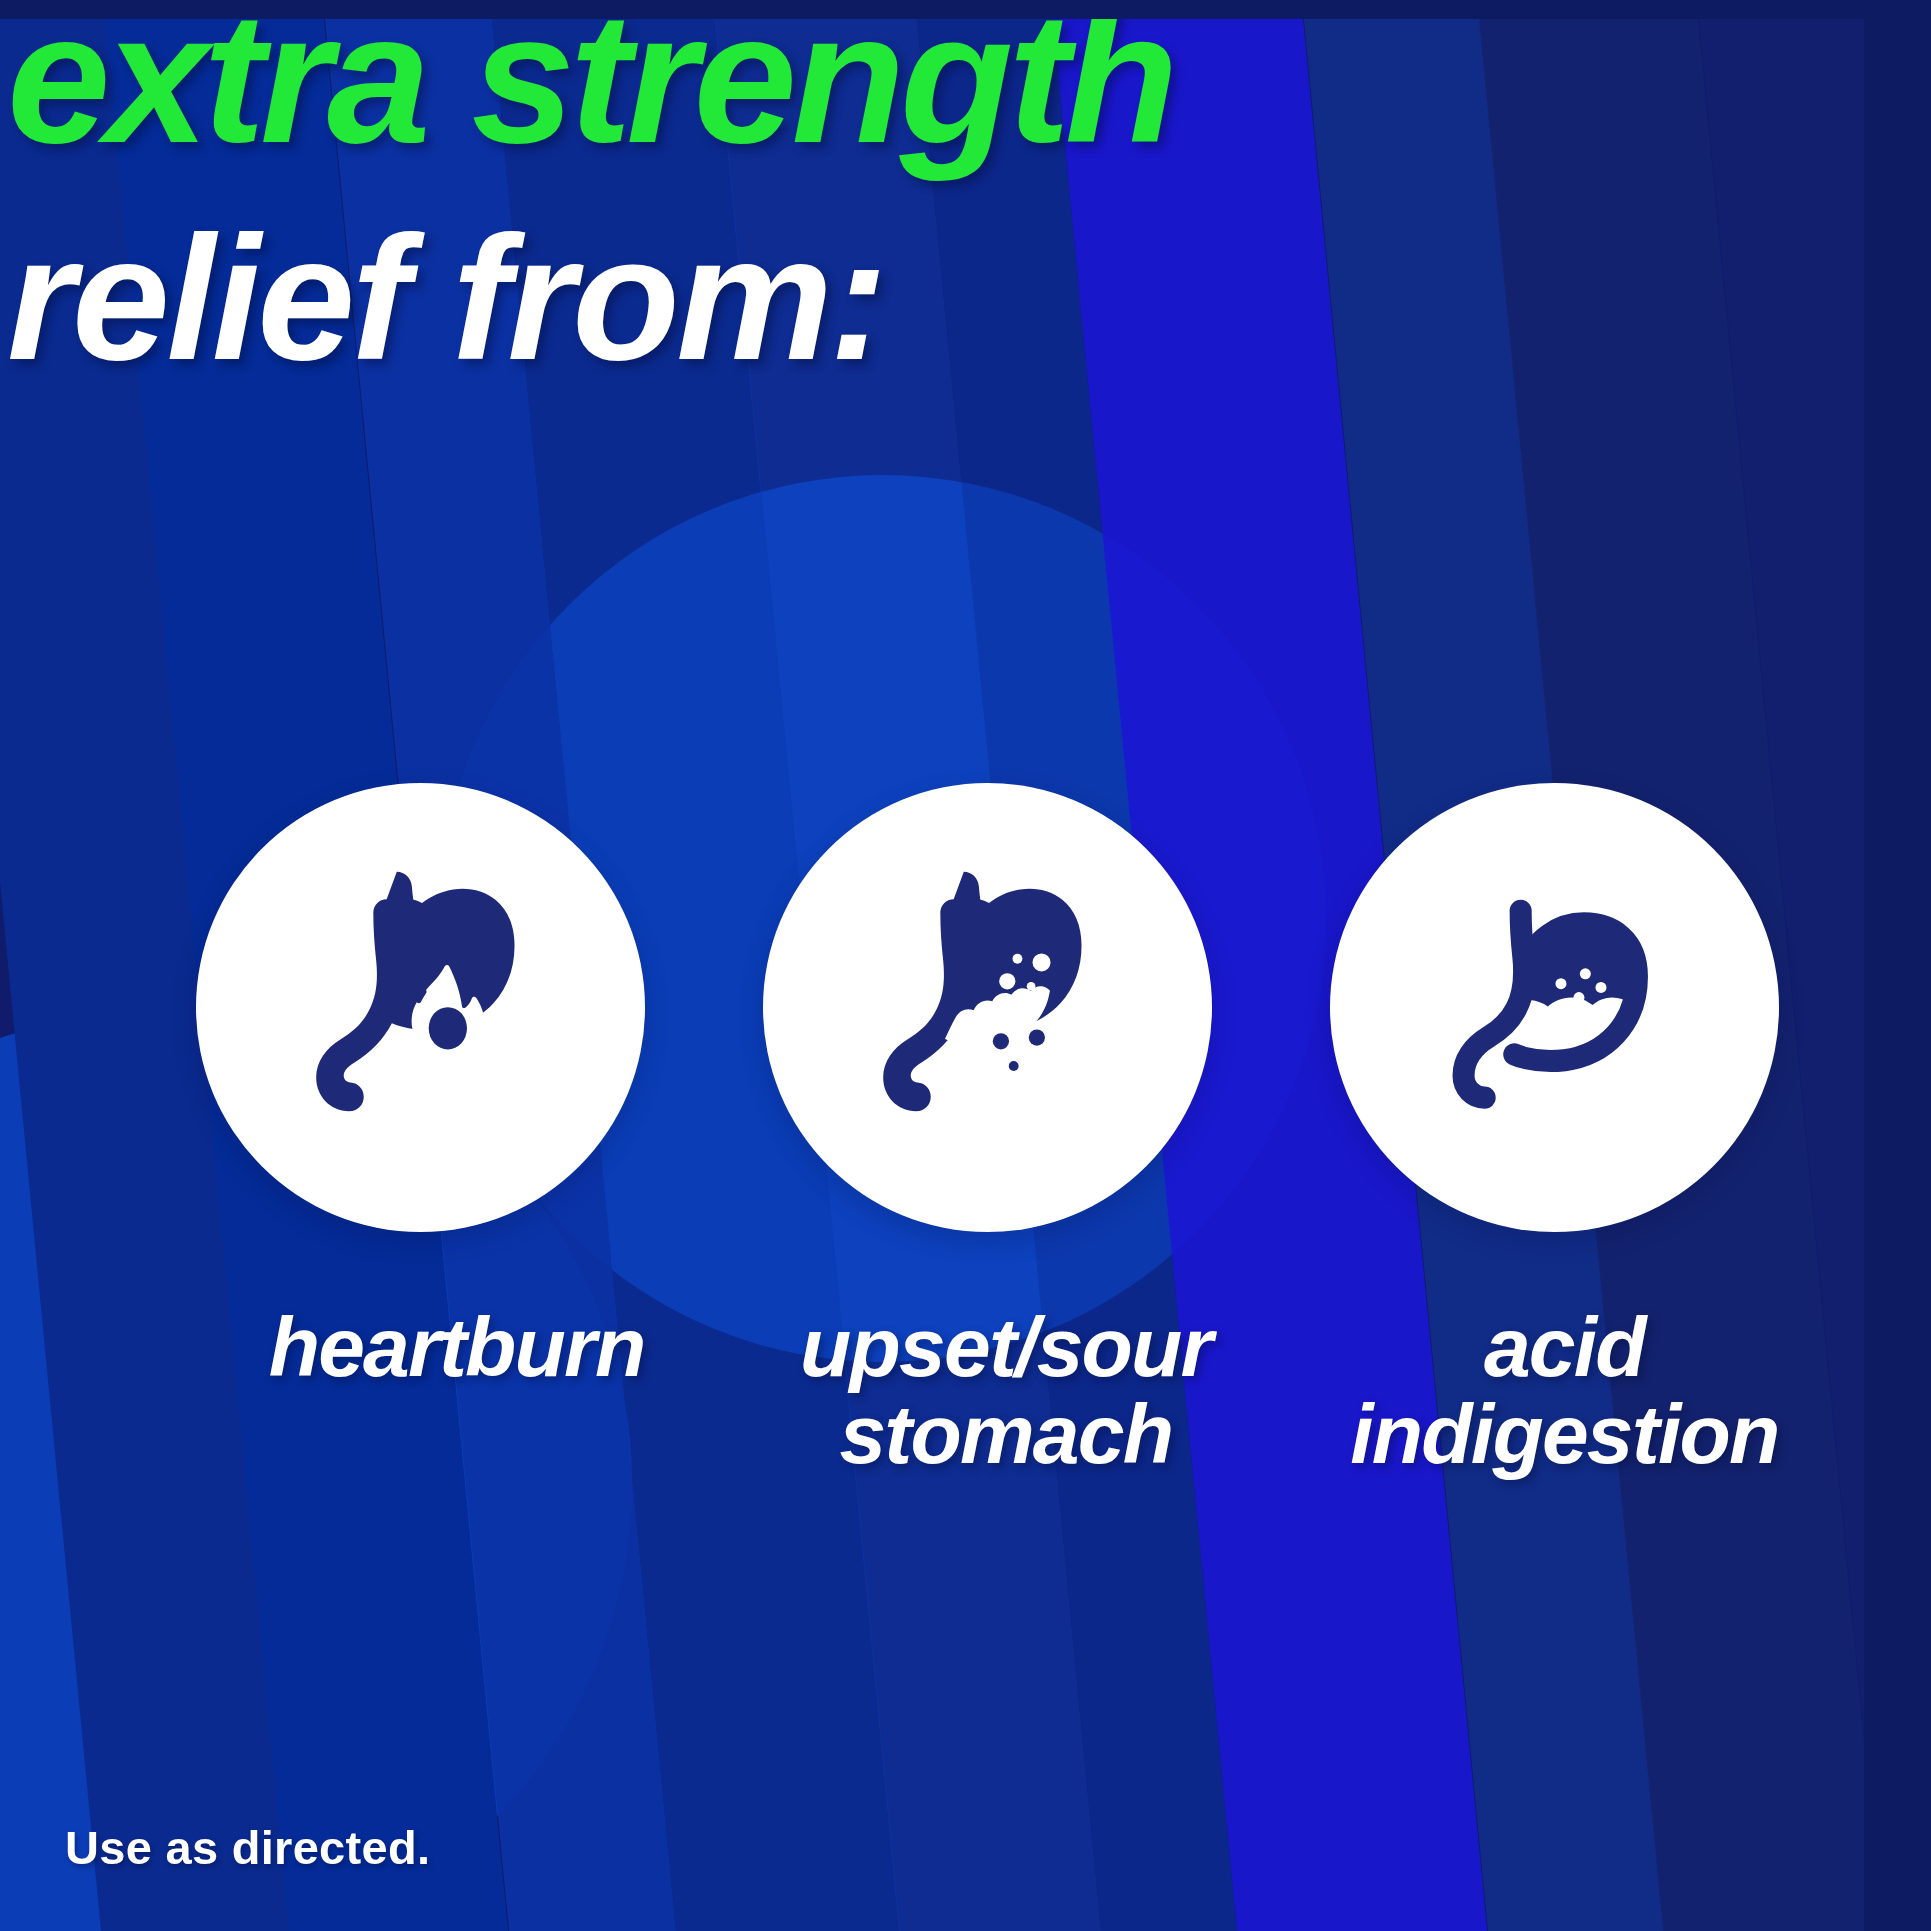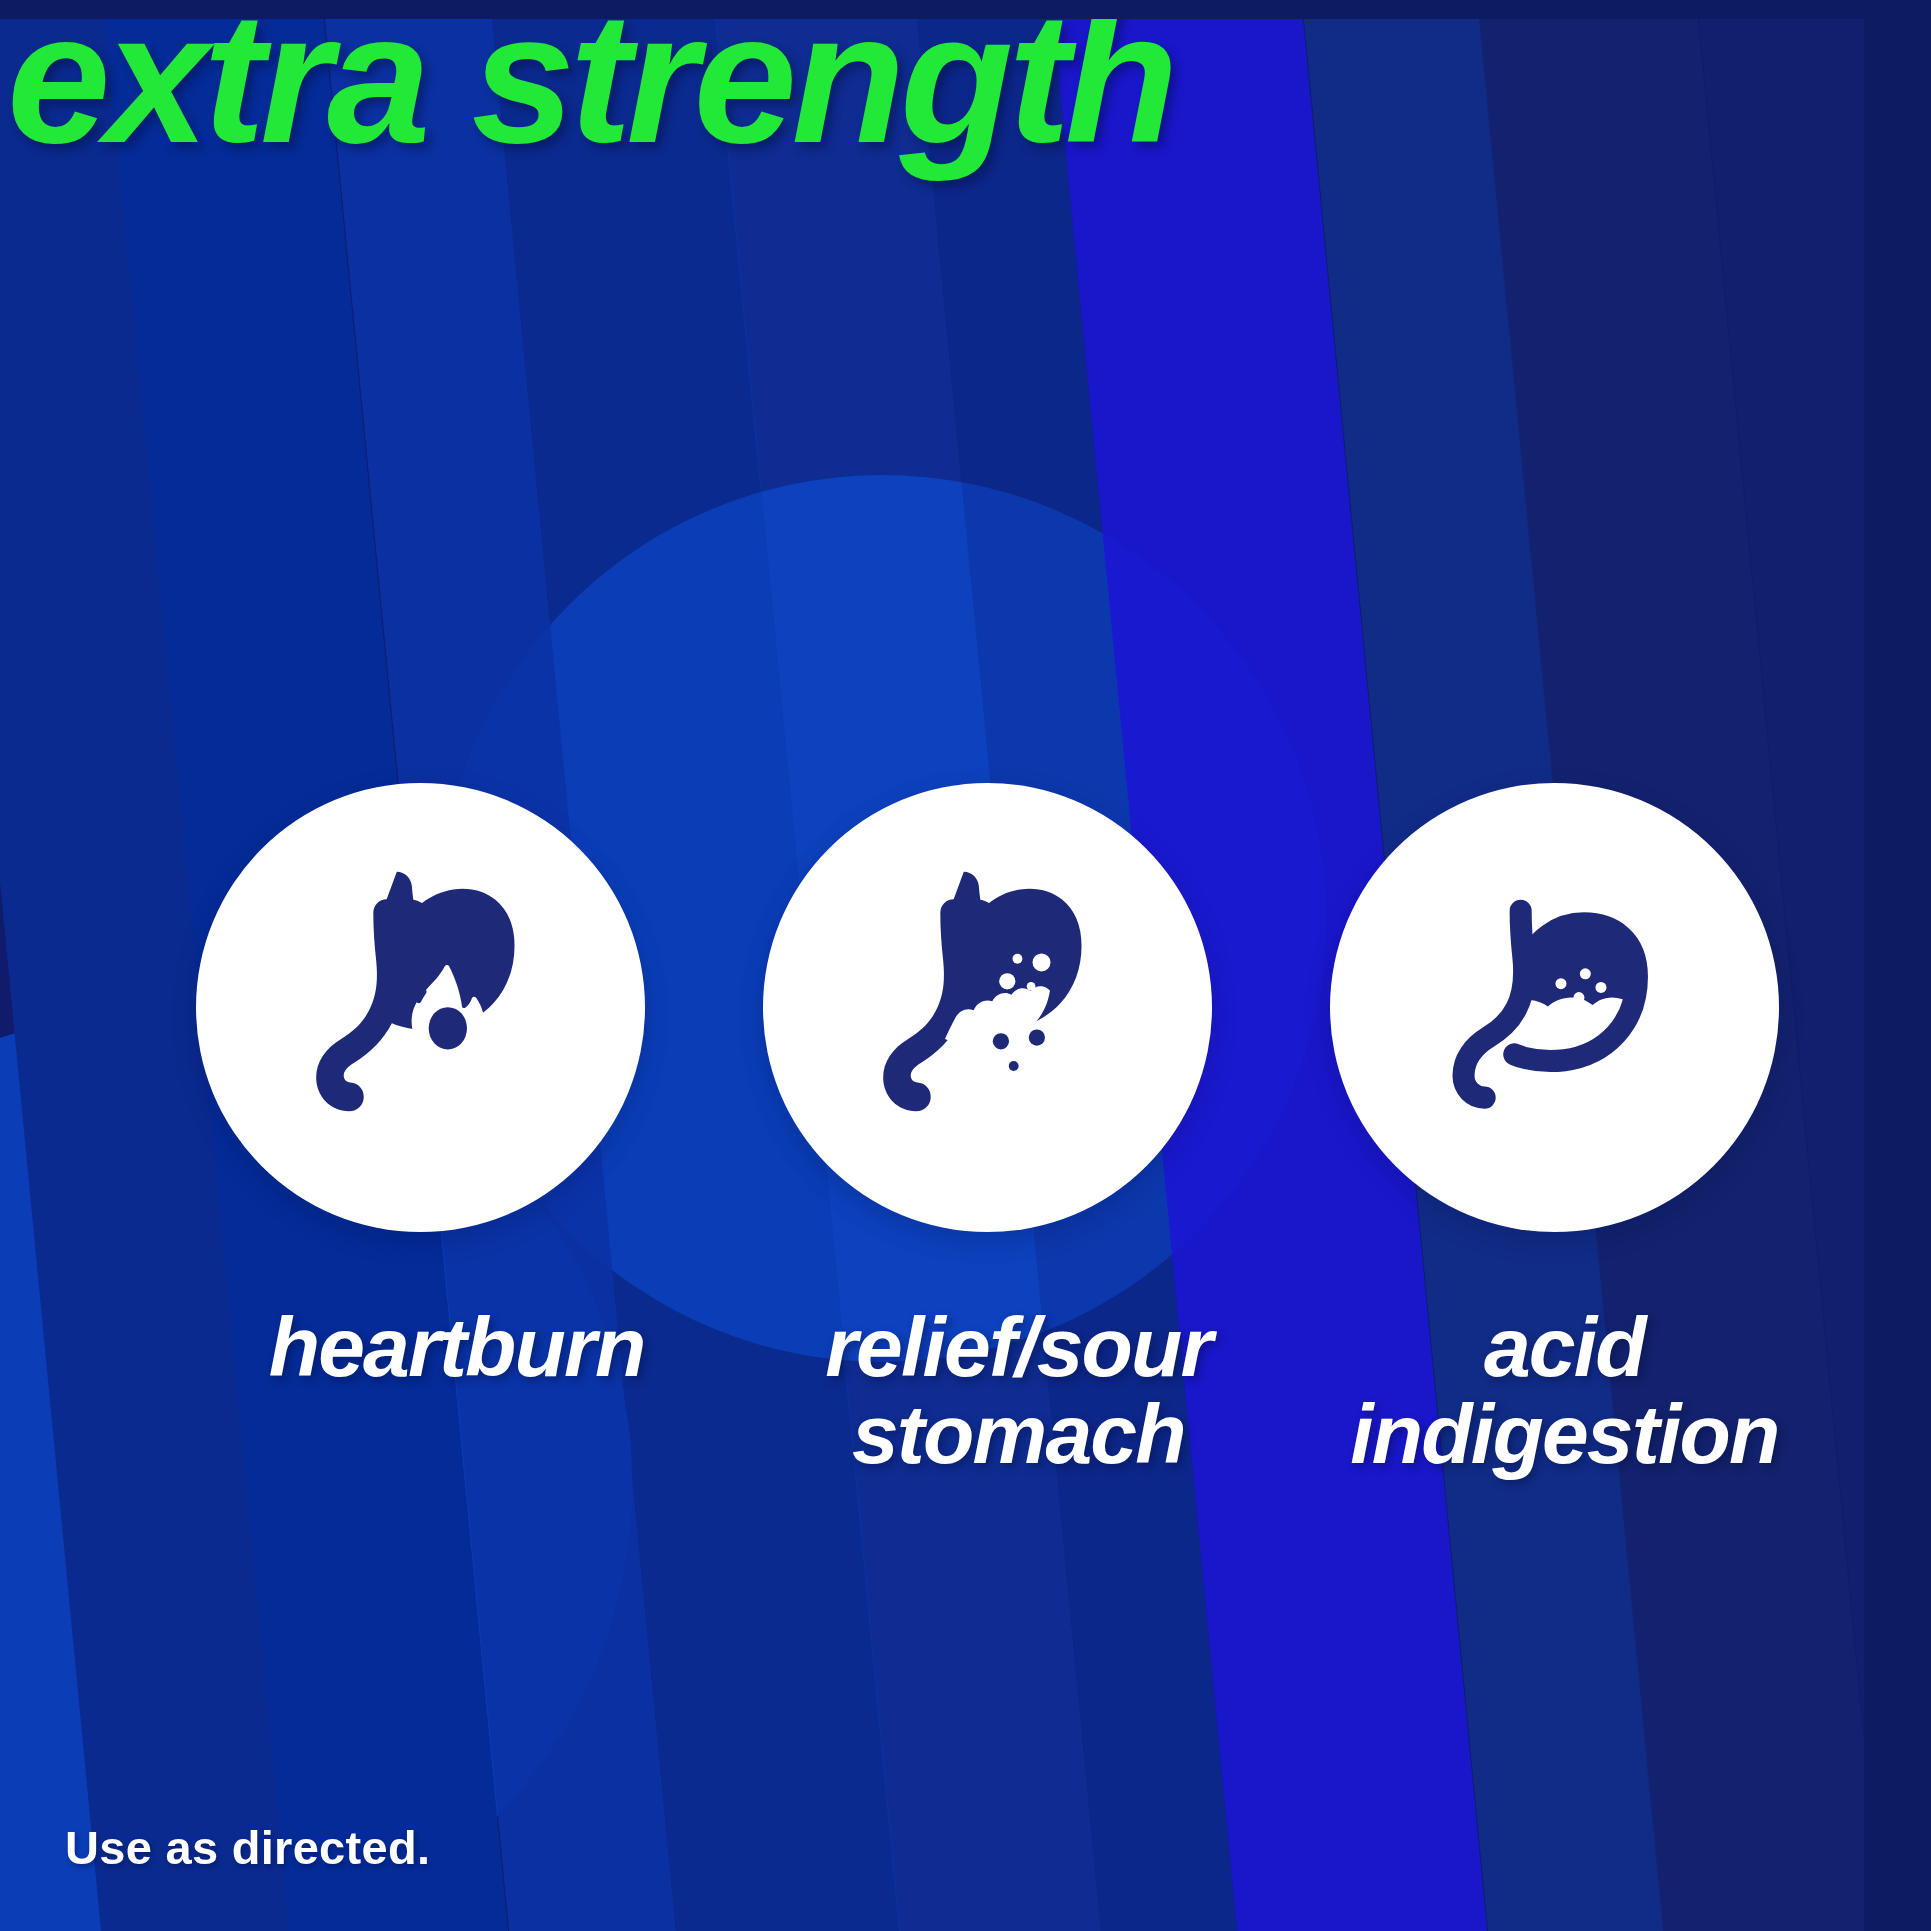--- a/index.html
+++ b/index.html
@@ -142,20 +142,21 @@
     <div class="stripe" style="left:693px; width:202px; background:#0c3cb8; transform: skewX(5.5deg); opacity:0.50;"></div>
     <div class="stripe" style="left:895px; width:136px; background:#0a2f9e; transform: skewX(5.5deg); opacity:0.60;"></div>
     <div class="stripe" style="left:1031px; width:250px; background:#1a17d0; transform: skewX(5.5deg); opacity:0.95;"></div>
     <div class="stripe" style="left:1282px; width:176px; background:#123a9e; transform: skewX(5.5deg); opacity:0.55;"></div>
     <div class="stripe" style="left:1457px; width:219px; background:#14236f; transform: skewX(5.5deg); opacity:0.92;"></div>
     <div class="stripe" style="left:1677px; width:369px; background:#121e6e; transform: skewX(5.5deg);"></div>
   </div>
 
   <div id="headline">
     <div class="head-line" id="head-line-1">extra strength</div>
+    <div class="head-line" id="head-line-2">relief from:</div>
   </div>
 
   <div id="icon-row">
 
     <div class="benefit">
       <div class="circle">
         <svg viewBox="0 0 100 100">
           <path fill="#1e2a78" d="M38.5 12.5c-2.6 0-4.6 2.1-4.6 4.7 0 5.6 .4 10.9 .9 15.6 .8 7.4 .3 12.8-2.4 18.1-2.0 4.0-5.3 7.2-9.6 9.8-5.4 3.3-8.6 7.9-8.6 13.3 0 6.6 5.0 11.6 11.3 11.6 3.0 0 5.1-2.2 5.1-5.0 0-2.7-1.9-4.7-4.6-4.9-1.3-.1-2.3-1.0-2.3-2.3 0-1.7 1.2-3.0 3.6-4.5 5.7-3.5 10.1-8.0 13.0-13.6 1.1 .5 2.3 .9 3.6 1.2 4.3 1.1 9.0 1.4 13.7 .8 7.0-.9 13.2-4.0 17.7-8.9 4.8-5.3 7.3-12.2 7.3-19.9 0-7.0-2.4-12.4-6.6-15.8-3.9-3.2-9.1-4.4-14.5-3.6-4.0 .6-7.7 2.3-10.8 4.7-.9-.5-1.9-.9-3.0-1.1-.2-1.5-.4-3.0-.5-4.6-.2-2.9-2.4-5.1-5.2-5.1z"></path>
           <path fill="#ffffff" d="M60.0 35.5c-.4-.5-1.2-.4-1.5 .2-1.6 3.1-3.9 5.3-6.0 7.6-2.9 3.1-5.4 6.5-5.4 11.3 0 7.0 5.6 12.4 12.5 12.4s12.5-5.4 12.5-12.4c0-3.2-1.2-5.8-2.8-8.2-.4-.5-1.2-.4-1.4 .2-.5 1.4-1.3 2.5-2.3 3.3-.4 .3-1.0 .1-1.1-.4-.6-4.8-2.3-9.6-4.5-14.0z"></path>
           <ellipse fill="#1e2a78" cx="59.6" cy="57.0" rx="6.6" ry="7.3"></ellipse>
@@ -173,21 +174,21 @@
           <path fill="#ffffff" d="M39.2 53.2c1.3-2.4 3.9-3.4 6.2-2.4 1.1-2.7 3.9-4.1 6.4-3.1 1.3-2.6 4.2-3.6 6.6-2.3 1.5-2.3 4.5-2.9 6.7-1.3 1.4-1.7 3.8-2.1 5.6-.9 .3 .2 .7 .5 1.0 .8-.6 4.1-2.2 7.8-4.7 10.6-4.0 4.4-9.6 7.1-15.9 7.9-4.3 .6-8.6 .3-12.4-.7-1.1-.3-2.2-.7-3.2-1.1 1.1-2.4 2.3-4.9 3.7-7.5z"></path>
           <circle fill="#ffffff" cx="60.5" cy="33.0" r="1.7"></circle>
           <circle fill="#ffffff" cx="68.8" cy="34.3" r="3.1"></circle>
           <circle fill="#ffffff" cx="57.0" cy="40.8" r="2.8"></circle>
           <circle fill="#ffffff" cx="65.2" cy="42.5" r="1.5"></circle>
           <circle fill="#1e2a78" cx="54.8" cy="61.5" r="2.8"></circle>
           <circle fill="#1e2a78" cx="67.2" cy="60.2" r="2.8"></circle>
           <circle fill="#1e2a78" cx="59.2" cy="70.0" r="1.7"></circle>
         </svg>
       </div>
-      <div class="benefit-label">relief/sour
+      <div class="benefit-label">upset/sour
 stomach</div>
     </div>
 
     <div class="benefit">
       <div class="circle">
         <svg viewBox="0 0 100 100">
           <path fill="none" stroke="#1e2a78" stroke-width="7.6" stroke-linecap="round" stroke-linejoin="round" d="M38.5 16.5c0 5.6 .4 10.9 .9 15.6 .8 7.4 .3 12.8-2.4 18.1-2.0 4.0-5.3 7.2-9.6 9.8-5.4 3.3-8.6 7.9-8.6 13.3 0 4.3 3.2 7.6 7.3 7.6"></path>
           <path fill="none" stroke="#1e2a78" stroke-width="7.6" stroke-linecap="round" stroke-linejoin="round" d="M40.0 36.0c1.6-4.7 4.4-8.6 8.2-11.3 3.5-2.5 7.7-3.9 12.1-3.9 5.2 0 9.6 1.5 12.8 4.4 3.6 3.2 5.5 8.0 5.5 14.0 0 7.7-2.5 14.6-7.3 19.9-4.5 4.9-10.7 8.0-17.7 8.9-4.7 .6-9.4 .3-13.7-.8-1.3-.3-2.5-.7-3.6-1.2"></path>
           <path fill="#1e2a78" d="M40.8 30.5c1.7-3.6 4.2-6.6 7.4-8.8 3.5-2.5 7.7-3.9 12.1-3.9 5.2 0 9.6 1.5 12.8 4.4 3.6 3.2 5.5 8.0 5.5 14.0 0 4.4-.8 8.5-2.4 12.2-1.7-1.2-3.8-2.0-6.1-2.0-2.6 0-5.0 1.0-6.8 2.6-2.0-1.6-4.6-2.6-7.4-2.6-3.1 0-5.9 1.2-8.0 3.1-1.7-1.3-3.8-2.1-6.0-2.3 .6-3.9 .5-8.4-.3-13.6-.3-1.0-.5-2.0-.8-3.1z"></path>
           <circle fill="#ffffff" cx="60.8" cy="38.2" r="1.9"></circle>

